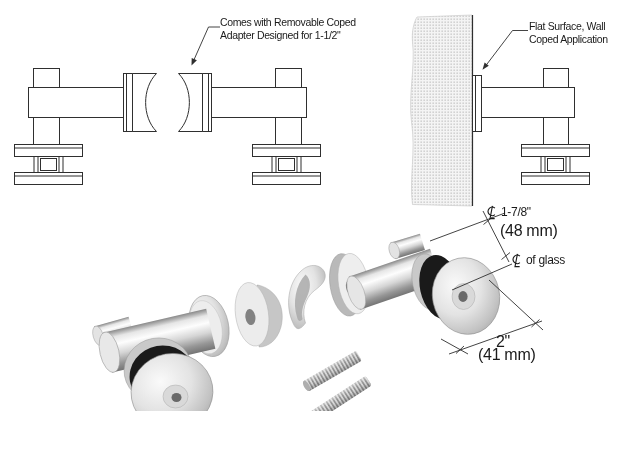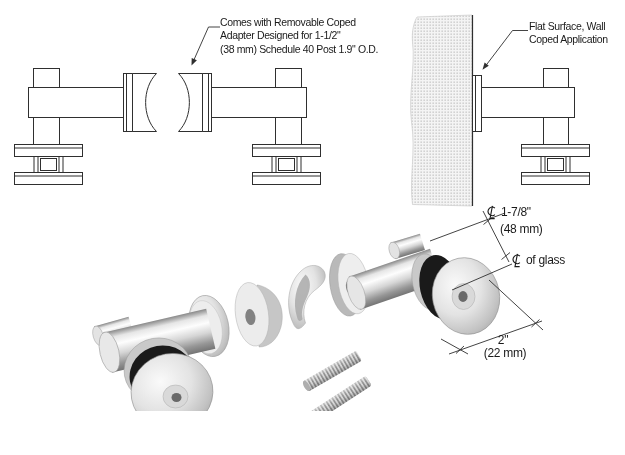--- a/index.html
+++ b/index.html
@@ -5,21 +5,21 @@
   html,body{margin:0;padding:0;background:#fff;}
   .screen{
     position:relative;width:625px;height:411px;background:#ffffff;overflow:hidden;
     font-family:"Liberation Sans",sans-serif;color:#1a1a1a;padding-left:40px;
   }
   .art{position:absolute;left:0;top:0;}
   .note{position:absolute;font-size:10.5px;line-height:13.4px;letter-spacing:-0.35px;}
   .note span{display:block;white-space:nowrap;}
   .dim{position:absolute;font-size:12px;letter-spacing:-0.3px;white-space:nowrap;display:flex;align-items:flex-start;gap:5px;}
   .dim .cl{flex:0 0 auto;margin-top:0px;}
-  .dim-metric{position:absolute;font-size:12px;letter-spacing:-0.3px;white-space:nowrap;}
+  .dim-metric{position:absolute;font-size:16px;letter-spacing:-0.3px;white-space:nowrap;}
   .center{text-align:center;}
 </style>
 </head>
 <body>
 
 <div class="screen">
 
   <svg class="art" width="625" height="455" viewBox="0 0 625 455">
     <defs>
       <linearGradient id="gCyl" x1="0" y1="0" x2="0" y2="1">
@@ -179,21 +179,20 @@
       <line x1="441" y1="339" x2="468" y2="354"></line>
       <line x1="449" y1="354" x2="542" y2="321"></line>
       <line x1="456" y1="353.5" x2="464" y2="346"></line>
       <line x1="531.5" y1="327" x2="539.5" y2="319.5"></line>
     </g>
   </svg>
 
   <div class="note" style="left:220px;top:16px;">
     <span>Comes with Removable Coped</span>
     <span>Adapter Designed for 1-1/2"</span>
-    <span>(38 mm) Schedule 40 Post 1.9" O.D.</span>
   </div>
 
   <div class="note" style="left:529px;top:20px;">
     <span>Flat Surface, Wall</span>
     <span>Coped Application</span>
   </div>
 
   <div class="dim" style="left:486px;top:205px;">
     <svg class="cl" width="10" height="15" viewBox="0 0 9 13" aria-label="℄">
       <path d="M8,2.6 A3.6,3.9 0 1 0 8,8.4" stroke="#1a1a1a" stroke-width="1" fill="none"></path>
@@ -205,15 +204,15 @@
 
   <div class="dim" style="left:511px;top:253px;">
     <svg class="cl" width="10" height="15" viewBox="0 0 9 13" aria-label="℄">
       <path d="M8,2.6 A3.6,3.9 0 1 0 8,8.4" stroke="#1a1a1a" stroke-width="1" fill="none"></path>
       <path d="M5.8,0.5 L3.6,12 L7.8,12" stroke="#1a1a1a" stroke-width="1" fill="none"></path>
     </svg>
     <span>of glass</span>
   </div>
 
   <div class="dim-metric center" style="left:488px;top:333px;width:30px;">2"</div>
-  <div class="dim-metric center" style="left:478px;top:346px;width:54px;">(22 mm)</div>
+  <div class="dim-metric center" style="left:478px;top:346px;width:54px;">(41 mm)</div>
 
 </div>
 
 </body></html>

